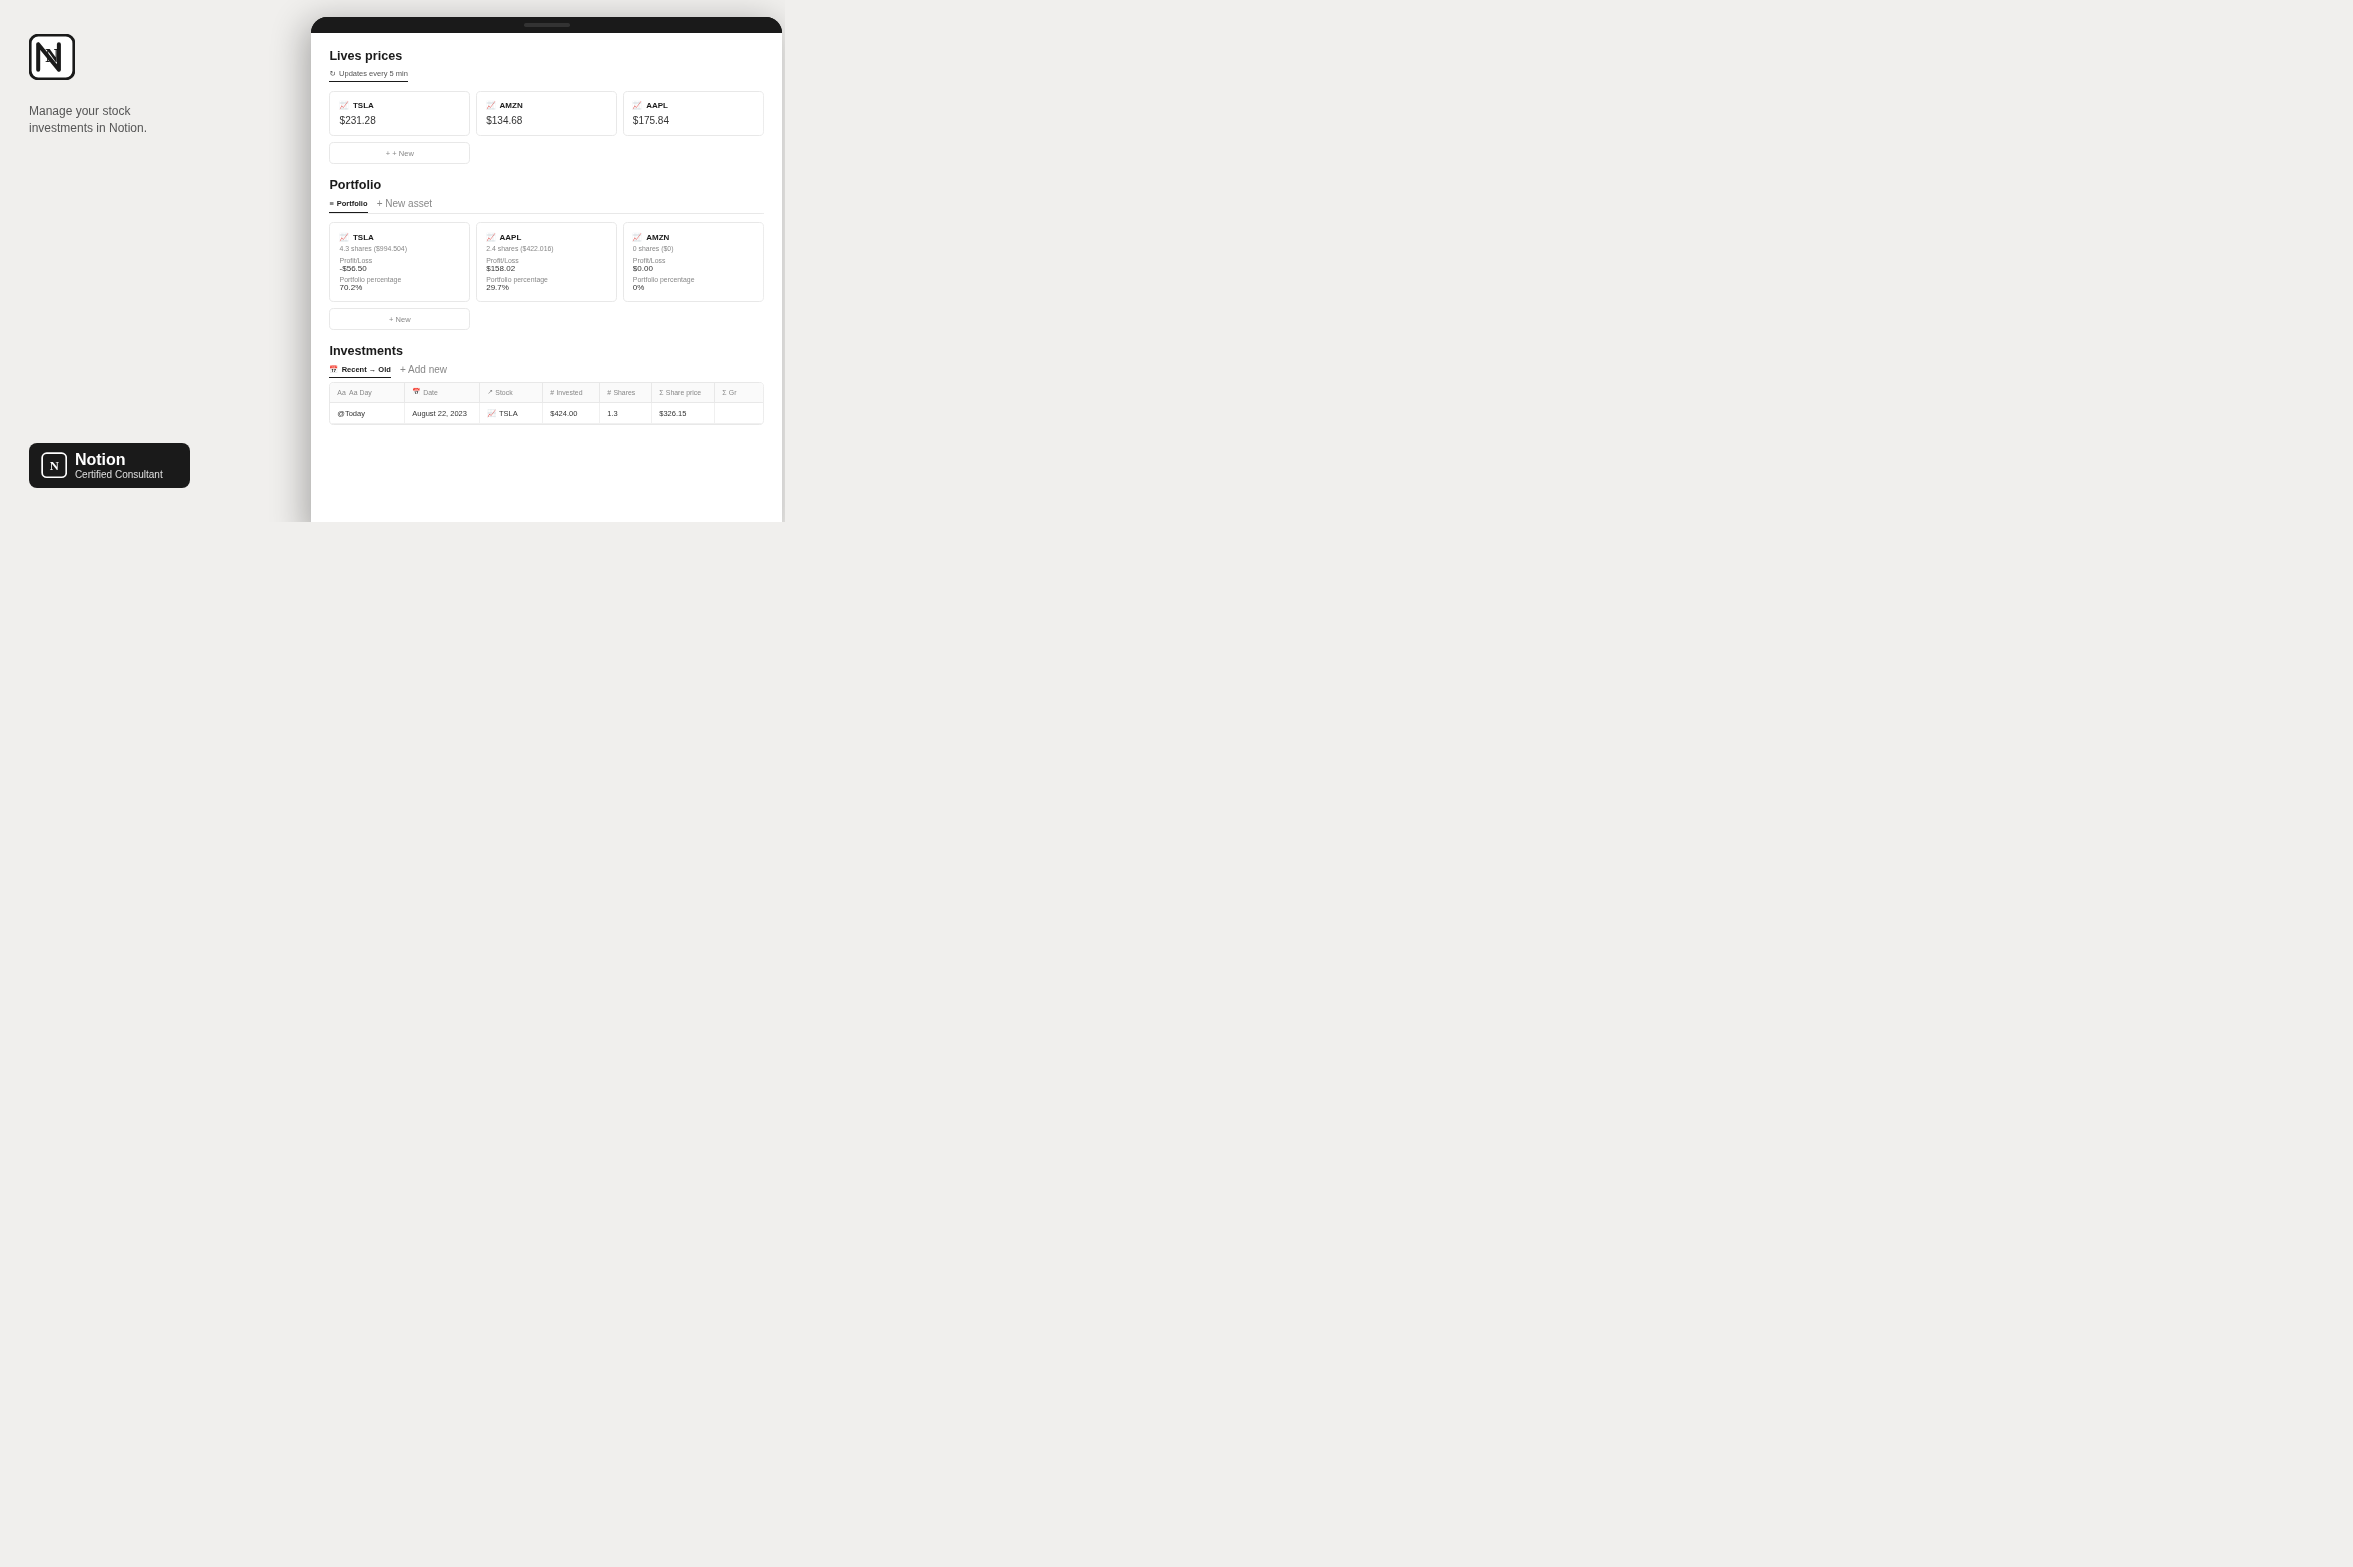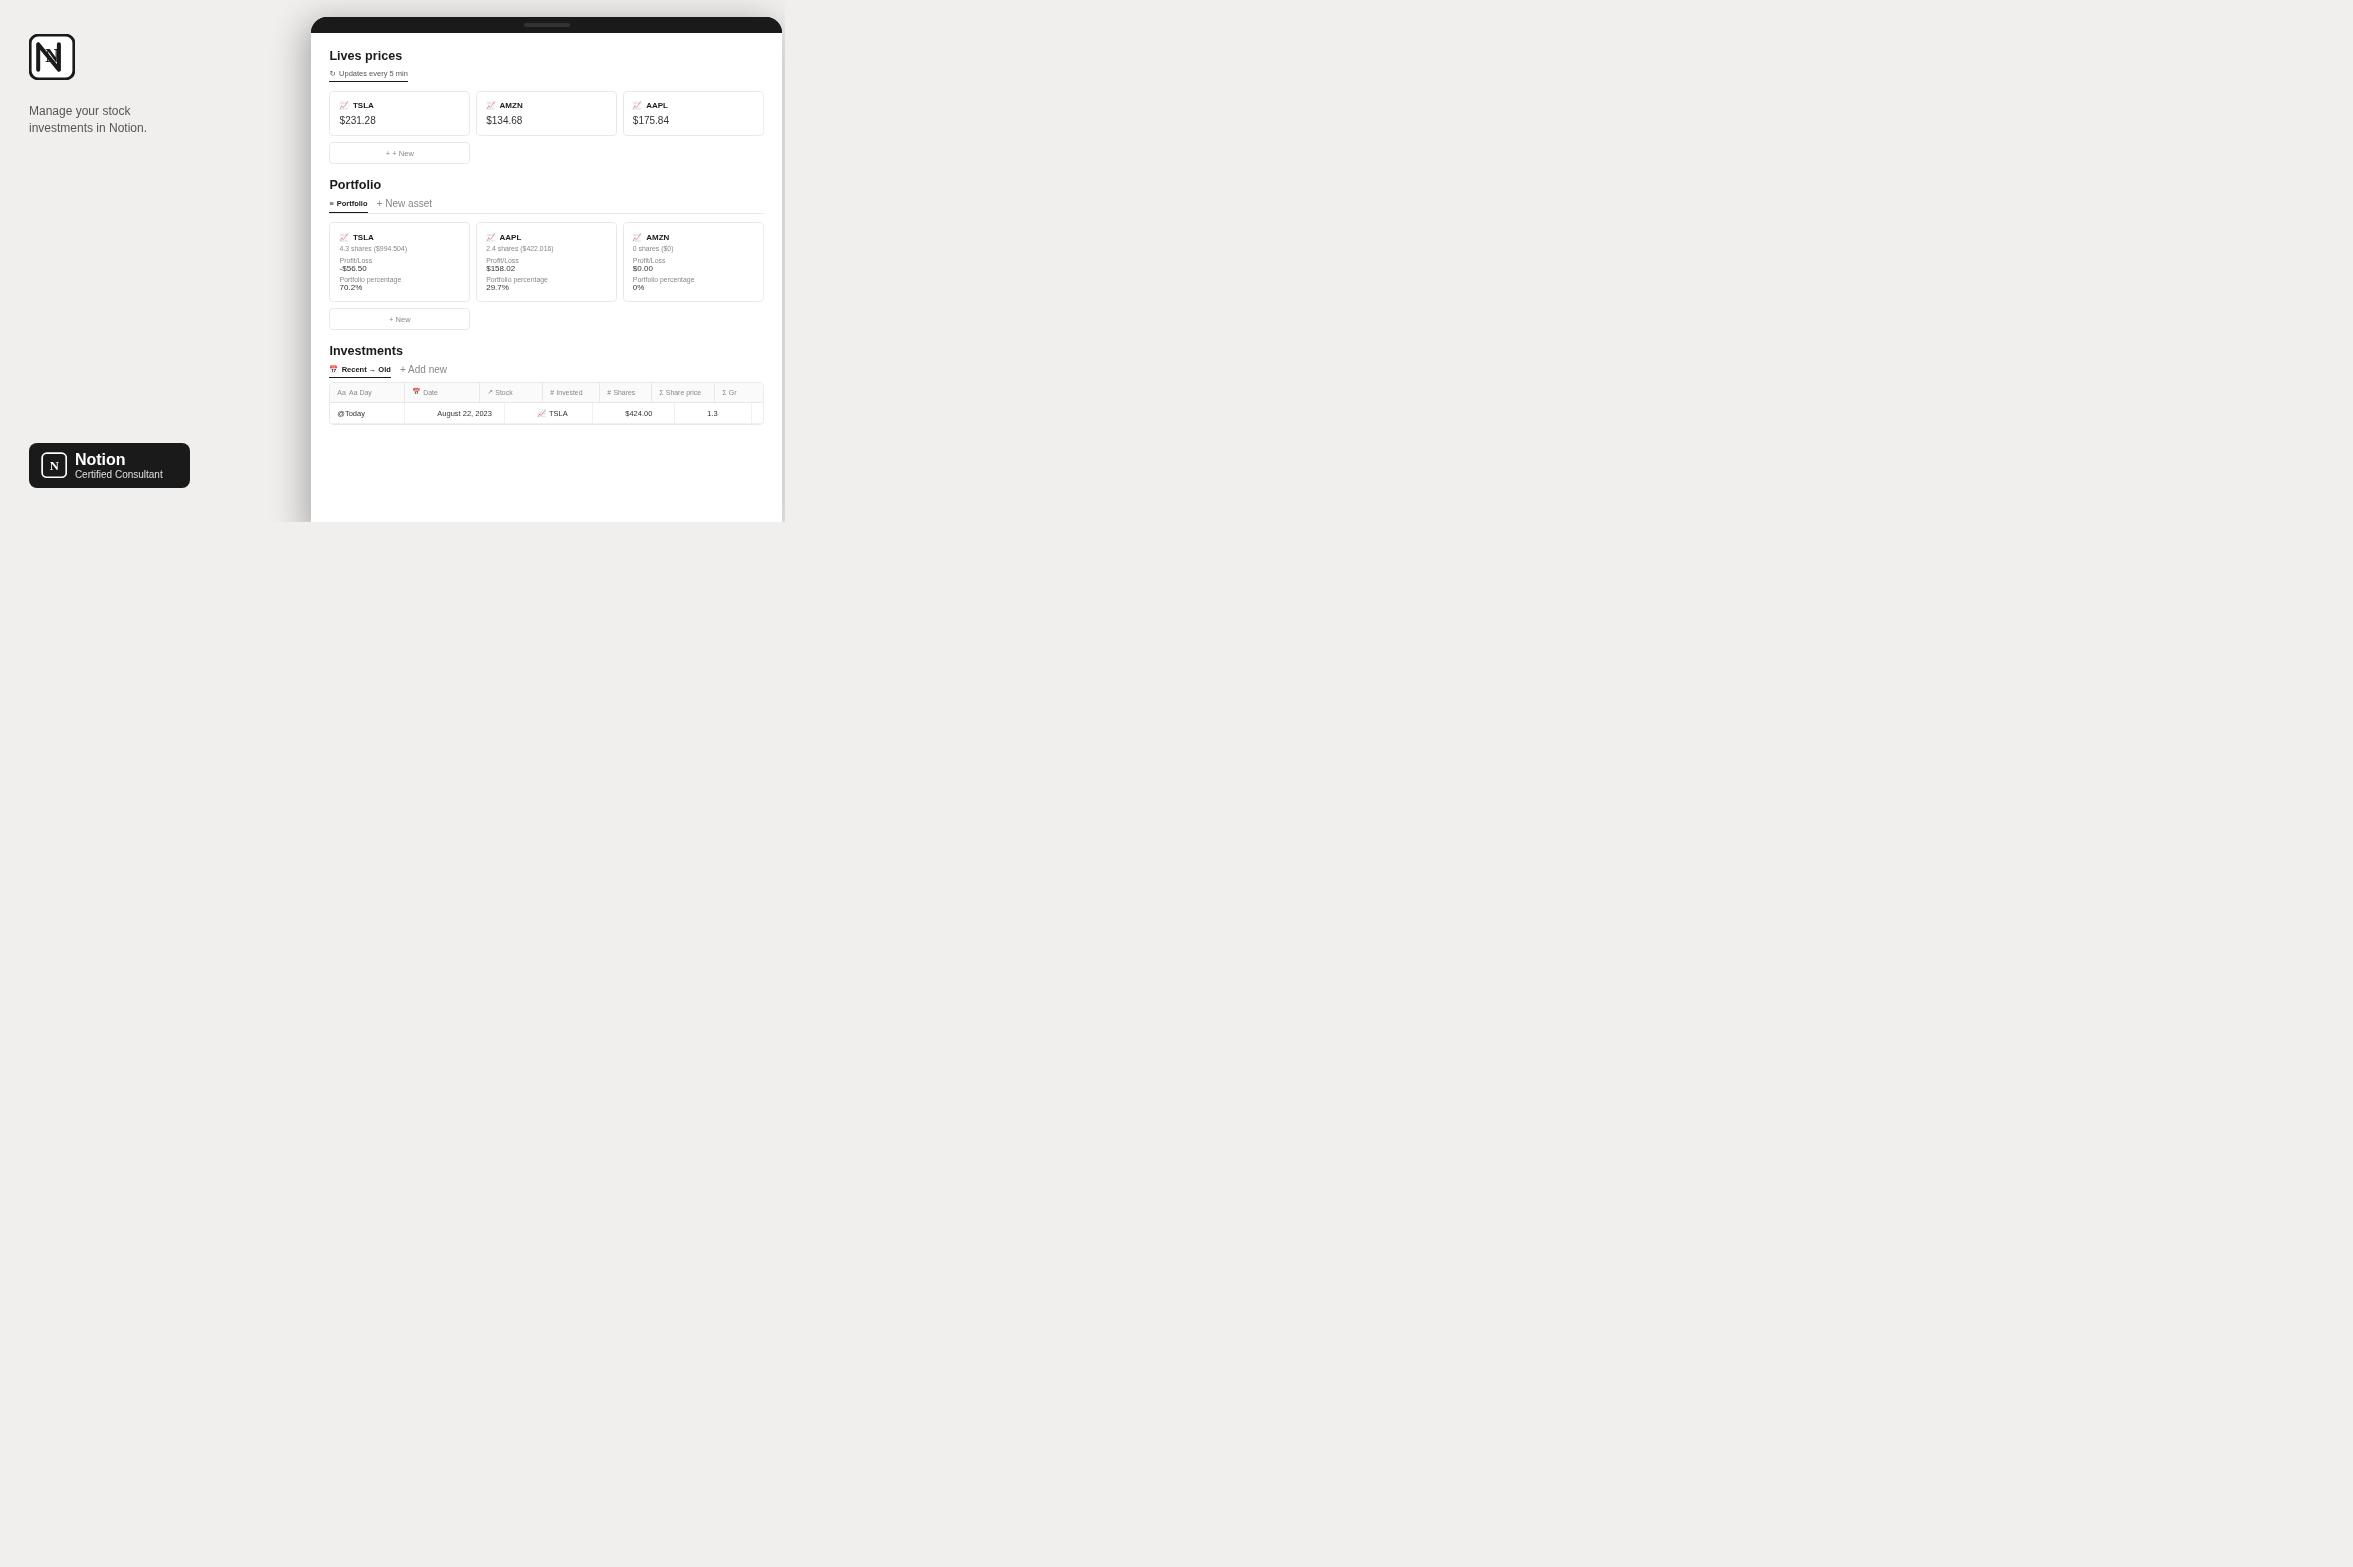--- a/index.html
+++ b/index.html
@@ -300,21 +300,20 @@
       gap: 2.3px;
       border-right: 0.6px solid #e8e8e8;
     }
 
     .th:last-child { border-right: none; }
 
     .table-row-data {
       display: grid;
       grid-template-columns: 75px 75px 63px 57px 52px 63px 46px;
       border-bottom: 0.6px solid #f0f0f0;
-      gap: 25px;
     }
 
     .td {
       padding: 5.7px 6.9px;
       font-size: 7.5px;
       color: #333;
       display: flex;
       align-items: center;
       gap: 2.3px;
       border-right: 0.6px solid #f0f0f0;

